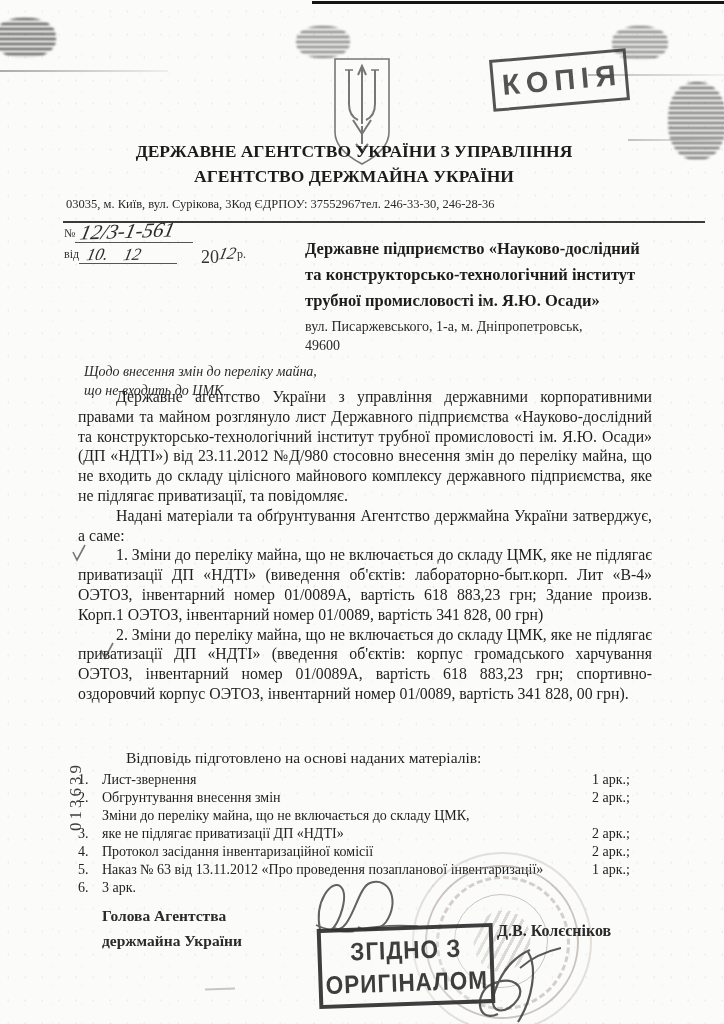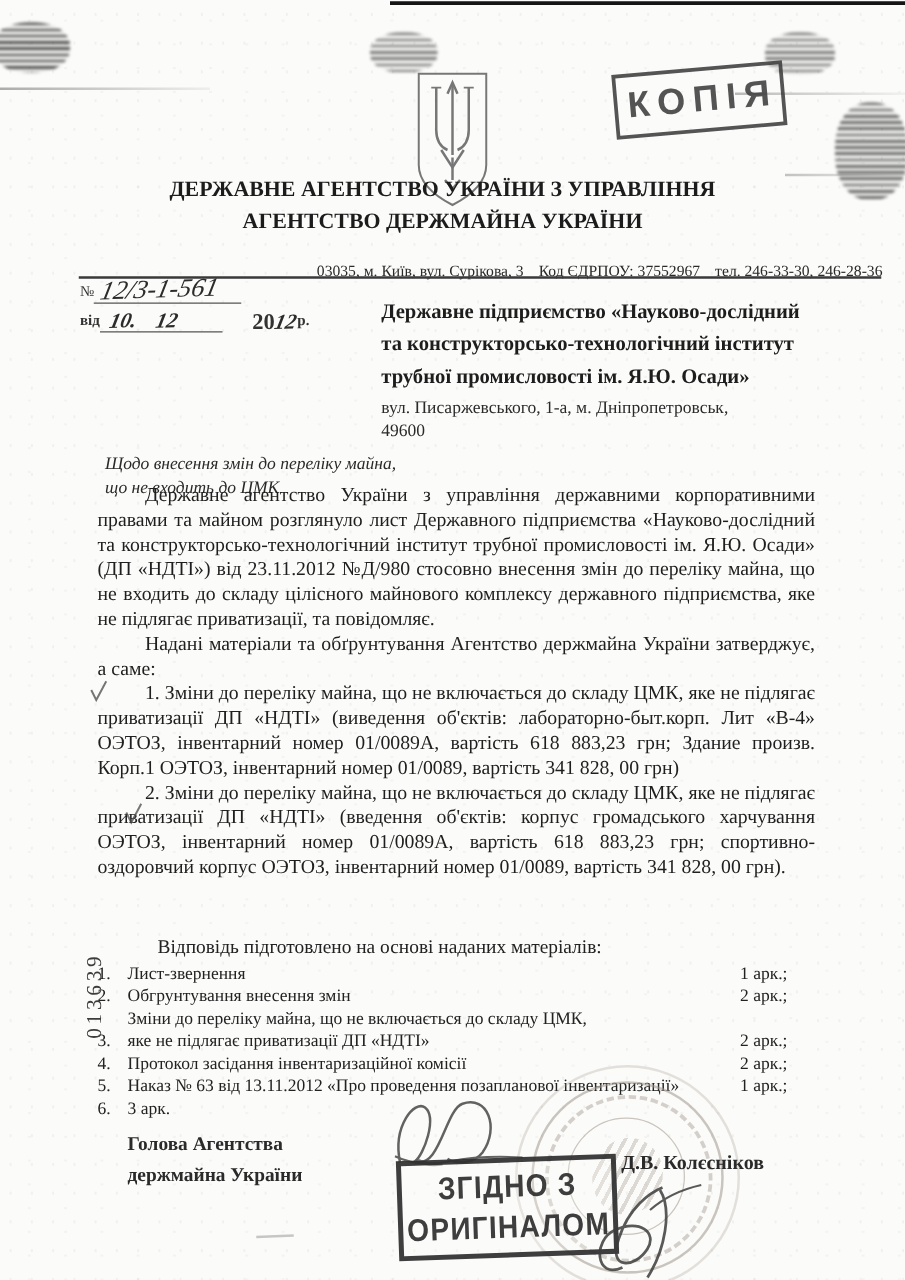--- a/index.html
+++ b/index.html
@@ -25,31 +25,31 @@
   .copy-stamp{
     position:absolute;left:491px;top:54px;width:126px;height:46px;
     border:3.5px solid #3e3e3e;transform:rotate(-5deg);
     display:flex;align-items:center;justify-content:center;
     font-family:"Liberation Sans", sans-serif;font-weight:bold;font-size:29px;
     letter-spacing:6px;color:#3e3e3e;opacity:.88;padding-left:5px;
   }
   
   .header-title{position:absolute;left:0;right:16px;top:139px;text-align:center;
     font-weight:bold;font-size:17.5px;line-height:25px;color:#1c1c1c;}
-  .addr-row{position:absolute;left:66px;top:210px;width:640px;display:flex;
-    justify-content:flex-end;font-size:12.5px;color:#2a2a2a;gap:12px;}
+  .addr-row{position:absolute;left:66px;top:197px;width:640px;display:flex;
+    justify-content:flex-start;font-size:12.5px;color:#2a2a2a;}
   .rule{position:absolute;left:63px;top:221px;width:642px;border-top:2.5px solid #3a3a3a;}
   
   .ref{position:absolute;left:64px;top:221px;font-size:13px;color:#333;width:220px;}
   .hw{font-style:italic;color:#2c2c2c;transform:skewX(-14deg) rotate(-2deg);display:inline-block;
       font-family:"Liberation Serif", serif;}
   .ref-no-line{display:flex;align-items:flex-end;}
   .ref-no-label{font-size:12px;padding-bottom:2px;}
   .ref-no-val{font-size:21px;line-height:20px;border-bottom:1px solid #555;min-width:108px;padding:0 4px 1px 6px;}
-  .ref-date-line{display:flex;align-items:center;margin-top:4px;font-weight:bold;}
+  .ref-date-line{display:flex;align-items:flex-start;margin-top:4px;}
   .ref-date-fill{border-bottom:1px solid #555;min-width:86px;display:flex;gap:16px;padding:0 4px 1px 8px;font-size:17px;line-height:15px;}
   .ref-year{margin-left:24px;font-size:18px;}
   .ref-year-hw{font-size:17px;line-height:13px;margin:0 1px 0 0;}
   
   .recipient{position:absolute;left:305px;top:236px;width:372px;}
   .recipient-bold{font-weight:bold;font-size:16.5px;line-height:26px;white-space:pre-line;color:#1d1d1d;}
   .recipient-addr{font-size:14px;line-height:19px;white-space:pre-line;margin-top:3px;color:#2a2a2a;}
   
   .subject{position:absolute;left:84px;top:362px;font-style:italic;font-size:14px;line-height:19px;white-space:pre-line;color:#2a2a2a;}
   

